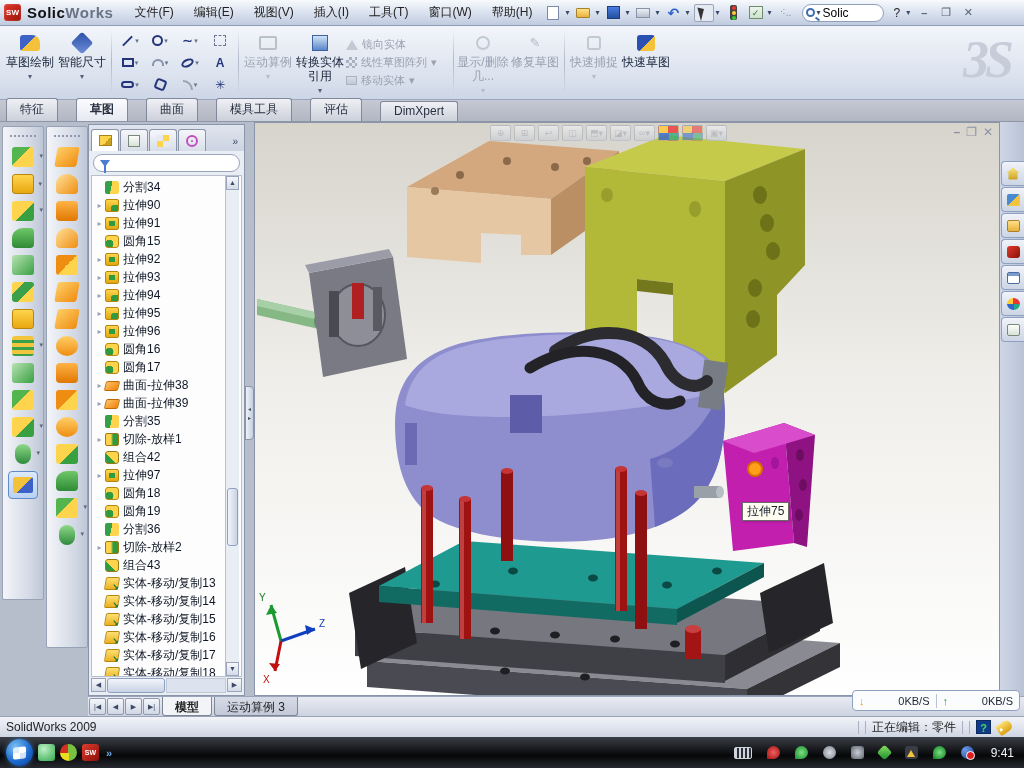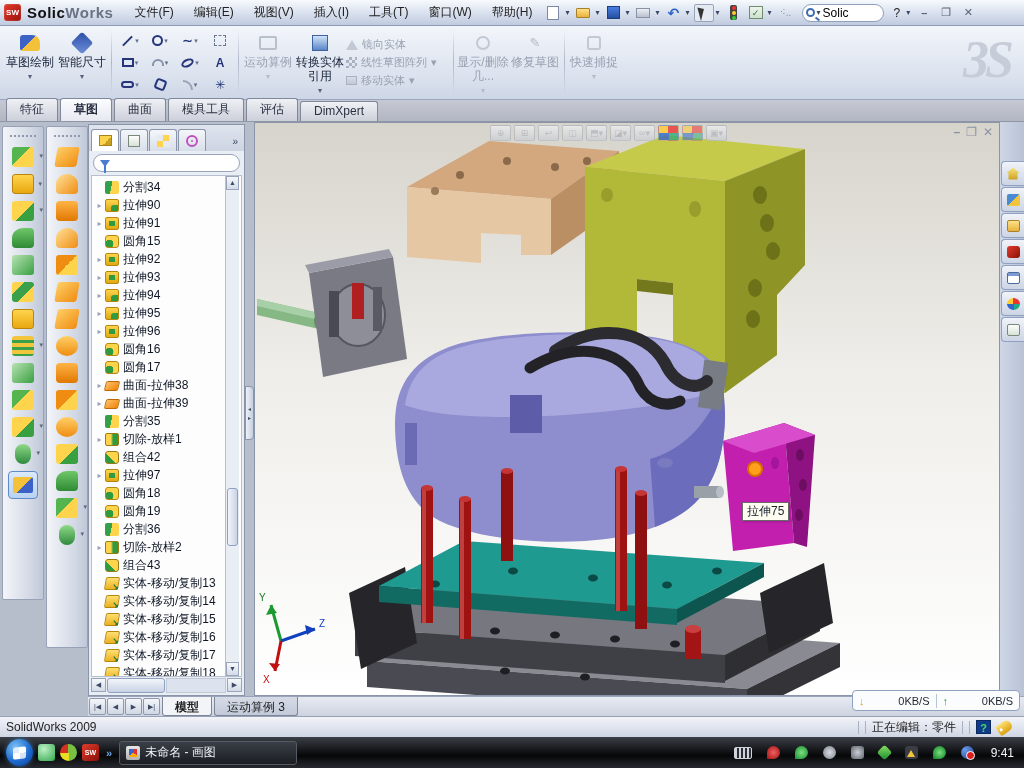--- a/index.html
+++ b/index.html
@@ -61,21 +61,21 @@
   #pattern-grp{display:flex;flex-direction:column;justify-content:center;gap:3px;font-size:11px;color:#9aa2b2;width:104px}
   #pattern-grp .prow{display:flex;align-items:center;gap:4px;white-space:nowrap}
   .p-warn{width:0;height:0;border-left:6px solid transparent;border-right:6px solid transparent;border-bottom:10px solid #c2c8d4}
   .p-grid{width:11px;height:11px;background:conic-gradient(#aab2c2 0 25%,#fff0 0 50%,#aab2c2 0 75%,#fff0 0);background-size:6px 6px}
   .p-move{width:11px;height:9px;border:1px solid #aab2c2;background:linear-gradient(#d8dde8,#c2c8d4)}
   .sm-ico{width:18px;height:16px;display:flex;align-items:center;justify-content:center}
   .qsico{width:18px;height:16px;background:linear-gradient(135deg,#2b50b4 55%,#f4c23a 55%);border-radius:3px}
   #watermark{position:absolute;right:14px;top:30px;font-size:52px;font-style:italic;font-weight:bold;color:#c7ccd9;font-family:"Liberation Serif","DejaVu Serif",serif;letter-spacing:-4px}
 
   
-  #tabrow{position:absolute;left:0;top:100px;width:1024px;height:22px;background:linear-gradient(#c6c9d3,#b2b6c2);display:flex;align-items:flex-end;padding-left:6px;gap:2px;border-bottom:1px solid #8f96a6}
+  #tabrow{position:absolute;left:0;top:100px;width:1024px;height:22px;background:linear-gradient(#c6c9d3,#b2b6c2);display:flex;align-items:flex-end;padding-left:6px;gap:18px;border-bottom:1px solid #8f96a6}
   .rtab{padding:2px 13px 3px;border:1px solid #81889a;border-bottom:none;border-radius:3px 3px 0 0;background:linear-gradient(#eff1f5,#ccd0da);font-size:12px;color:#2a3142}
   .rtab.active{background:linear-gradient(#fbfcfe,#e6e9f1);font-weight:bold}
 
   
   .vtb{position:absolute;width:42px;background:linear-gradient(90deg,#f3f5f9,#d2d8e4 70%,#bfc7d7);border:1px solid #98a2b6;border-radius:2px;display:flex;flex-direction:column;align-items:center;padding-top:8px;gap:7px}
   .vtb .grip{width:26px;height:3px;border-top:2px dotted #8f9ab0;margin-bottom:2px}
   .vico{width:22px;height:20px;border-radius:3px;position:relative;flex:none}
   .vico.dd::after{content:"▾";position:absolute;right:-9px;top:5px;font-size:7px;color:#5b6680}
   .gA{background:linear-gradient(135deg,#54b44e 45%,#ffd44d 45%)}
   .gB{background:linear-gradient(#ffd44d,#e8a810);border:1px solid #b8860b}
@@ -368,20 +368,26 @@
     <span class="lbl">修复草图</span>
   </div>
   <div class="sep"></div>
   <div class="rbtn dis">
     <span class="bigico">
         <span class="sm-ico" style="border:2px solid #c2c8d4;width:14px;height:14px;border-radius:3px"></span>
       </span>
     <span class="lbl">快速捕捉</span>
       <span class="dd">▾</span>
   </div>
+  <div class="rbtn">
+    <span class="bigico">
+        <span class="qsico"></span>
+      </span>
+    <span class="lbl">快速草图</span>
+  </div>
 </div>
 <div id="watermark">3S</div>
 
 <div id="tabrow">
   <span class="rtab">特征</span>
   <span class="rtab active">草图</span>
   <span class="rtab">曲面</span>
   <span class="rtab">模具工具</span>
   <span class="rtab">评估</span>
   <span class="rtab">DimXpert</span>
@@ -822,24 +828,20 @@
 </div>
 
 <div id="taskbar">
   <div id="orb">
       <span class="flag"></span>
     </div>
   <span class="ql ql-msn"></span>
   <span class="ql ql-ball"></span>
   <span class="ql ql-sw">SW</span>
   <span class="chev">»</span>
-  <div class="task idle">
-    <span class="ticon-paint"></span>
-    <span>未命名 - 画图</span>
-  </div>
   <div id="tray">
     <span class="kb"></span>
     <span class="tri t1"></span>
     <span class="tri t2"></span>
     <span class="tri t3"></span>
     <span class="tri t4"></span>
     <span class="tri t5"></span>
     <span class="tri t6"></span>
     <span class="tri t7"></span>
     <span class="tri t8"></span>

